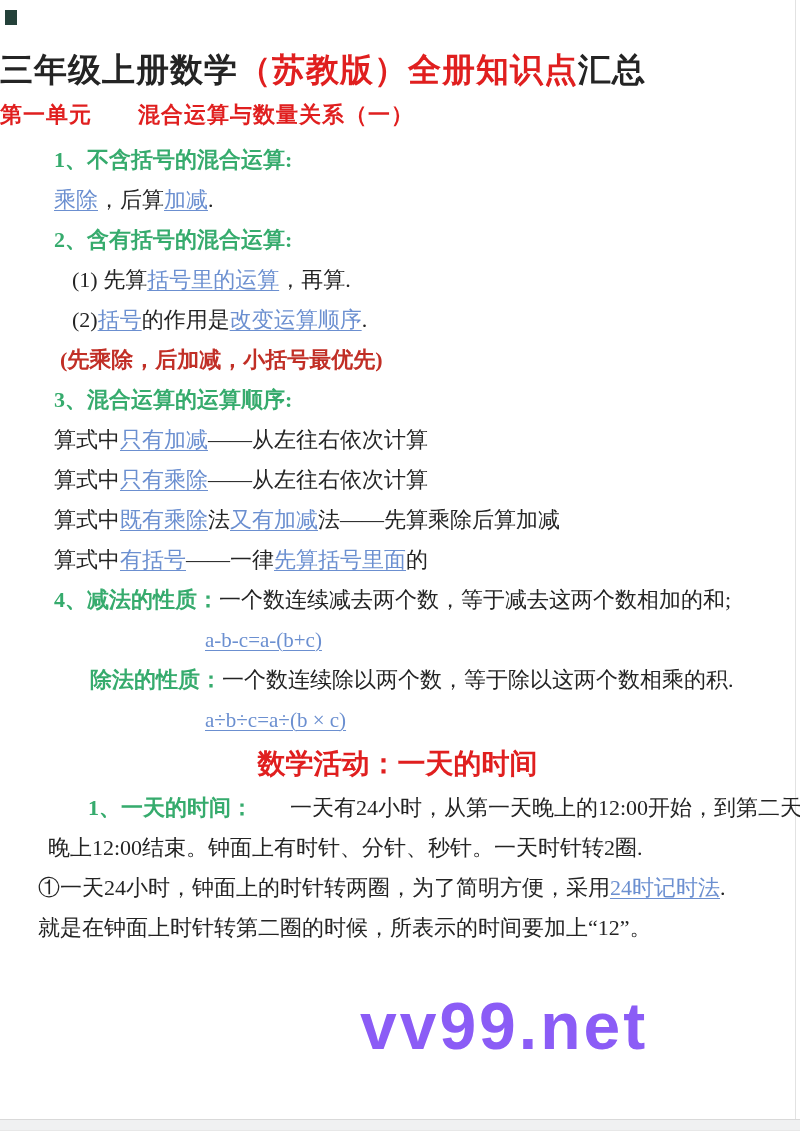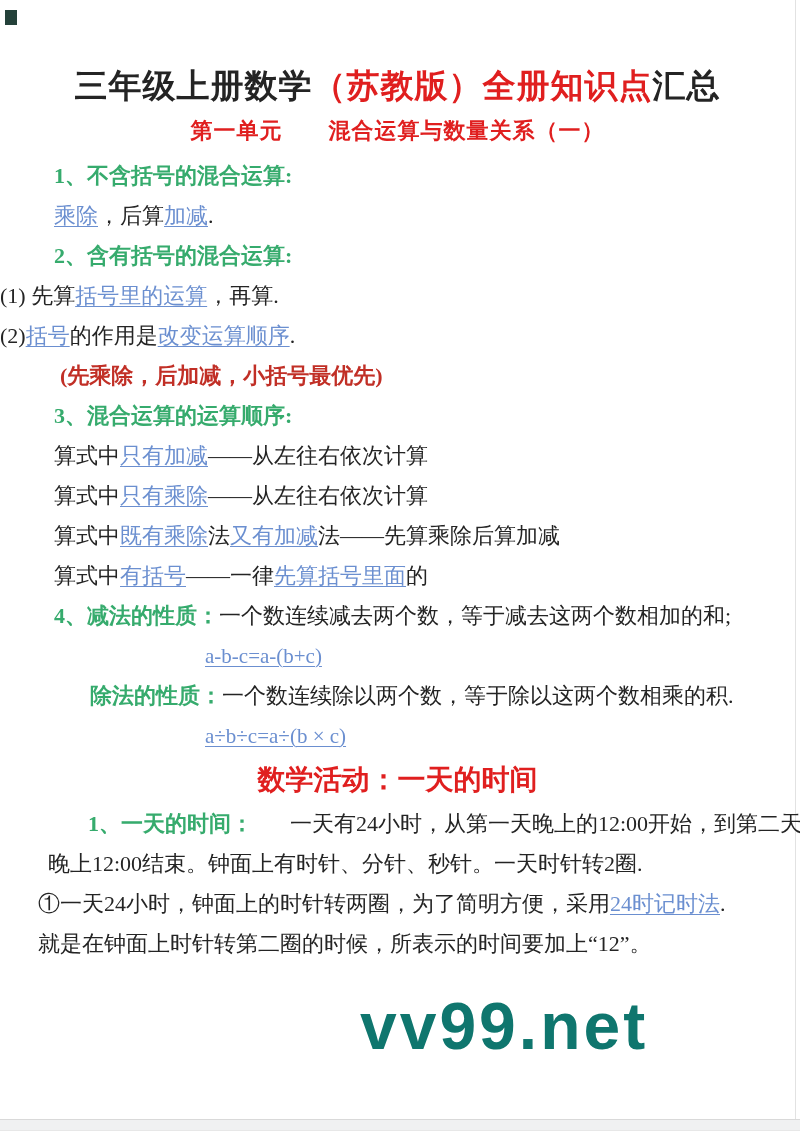--- a/index.html
+++ b/index.html
@@ -5,44 +5,44 @@
   html,body{margin:0;padding:0;}
   body{
     width:800px;height:1137px;overflow:hidden;background:#ffffff;position:relative;
     font-family:"Liberation Serif","DejaVu Serif",serif;
   }
   .page{
     position:absolute;left:0;top:0;width:795px;height:1119px;background:#ffffff;
     border-right:1px solid #e2e2e2;
   }
   .corner-dot{position:absolute;left:5px;top:10px;width:12px;height:15px;background:#24413a;}
-  .titles{padding-top:64px;text-align:center;font-family:Liberation Serif, serif;}
+  .titles{padding-top:48px;font-family:Liberation Serif, serif;}
   .title-line1{font-size:33px;font-weight:bold;line-height:44px;letter-spacing:1px;white-space:nowrap;}
   .title-line2{font-size:22px;font-weight:bold;line-height:46px;letter-spacing:1px;white-space:nowrap;}
   #content{padding-top:2px;}
   .line{height:40px;display:flex;align-items:center;font-size:22px;white-space:nowrap;}
   
   .indent-body{padding-left:54px;}
-  .indent-sub{text-align:center;}
+  .indent-sub{padding-left:72px;text-align:center;}
   .indent-note{padding-left:60px;}
   .indent-formula{padding-left:205px;font-size:21px;}
   .indent-prop{padding-left:90px;text-align:center;}
   .indent-para{padding-left:88px;gap:37px;}
   .indent-wrap{padding-left:48px;}
   .indent-flush{padding-left:38px;text-align:right;}
   .activity-heading{height:48px;font-size:28px;justify-content:center;padding-left:0;}
   
   .s-black{color:#242424;}
   .s-green{color:#36ab6d;font-weight:bold;}
   .s-red{color:#e01f1f;font-weight:bold;}
   .s-darkred{color:#c12f26;font-weight:bold;}
   .s-link{color:#6b8fd0;text-decoration:underline;text-underline-offset:3px;text-decoration-thickness:1px;}
   .watermark{
     position:absolute;left:360px;top:988px;font-size:66px;font-weight:bold;
-    color:#0f766e;font-family:"Liberation Sans","DejaVu Sans",sans-serif;letter-spacing:3px;
+    color:#8b5cf6;font-family:"Liberation Sans","DejaVu Sans",sans-serif;letter-spacing:3px;
   }
   .page-break-gap{
     position:absolute;left:0;top:1119px;width:800px;height:12px;background:#f0f1f2;
     border-top:1px solid #d9d9d9;border-bottom:1px solid #e7e7e7;box-sizing:border-box;
   }
   .next-page{position:absolute;left:0;top:1132px;width:800px;height:5px;background:#ffffff;}
 </style>
 </head>
 <body>
 

